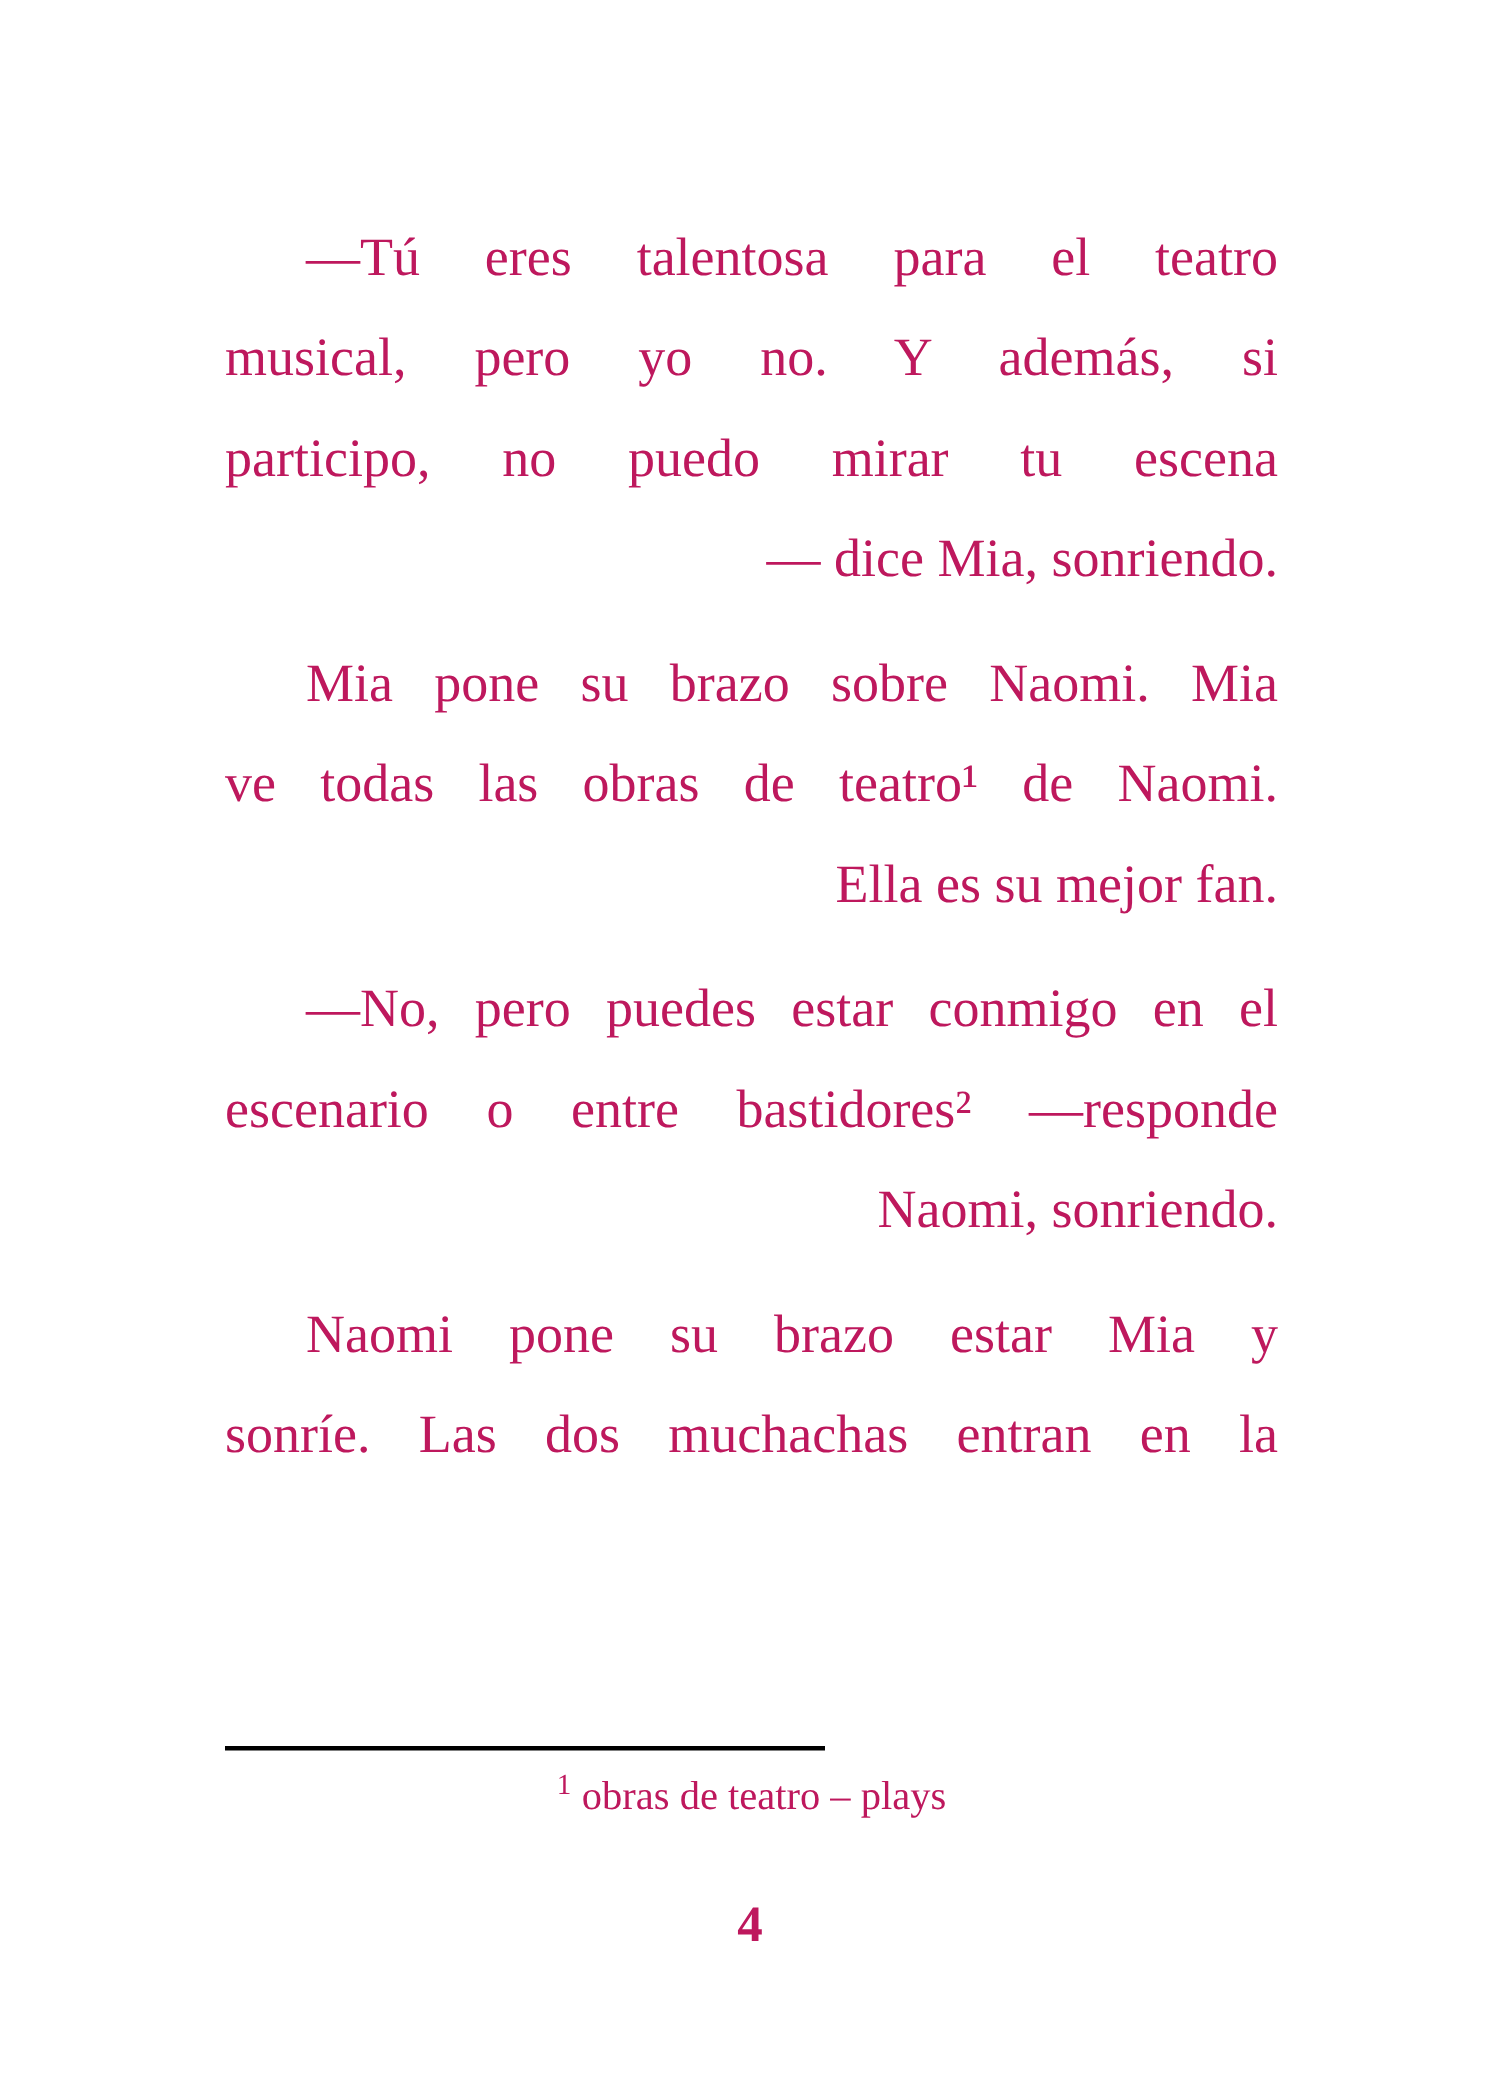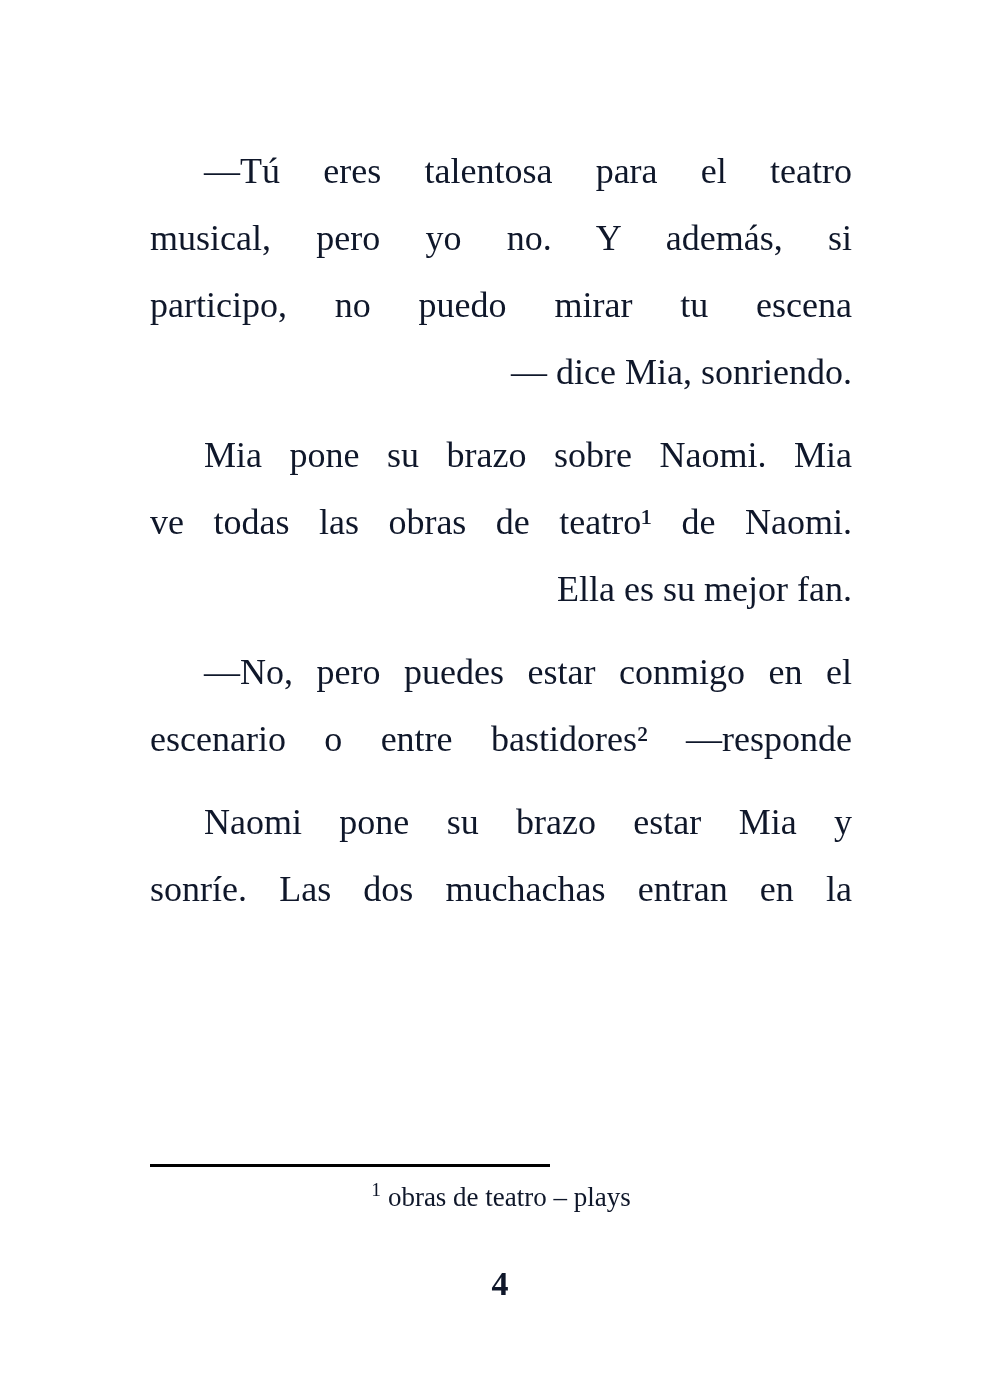--- a/index.html
+++ b/index.html
@@ -2,21 +2,21 @@
 <html><head>
 <meta charset="utf-8">
 <style>
   * { margin: 0; padding: 0; box-sizing: border-box; }
   html, body { background: #ffffff; }
   .page {
     position: relative;
     width: 1000px;
     height: 1295px;
     background: #ffffff;
-    color: #0f172a;
+    color: #be185d;
     font-family: "Liberation Serif", "DejaVu Serif", serif;
     overflow: hidden;
   }
   .content {
     position: absolute;
     left: 150px;
     top: 138px;
     width: 702px;
   }
   .par {
@@ -87,20 +87,21 @@
 
     <p class="par">
       <span class="line jline indent">Mia pone su brazo sobre Naomi. Mia</span>
       <span class="line jline">ve todas las obras de teatro¹ de Naomi.</span>
       <span class="line lline">Ella es su mejor fan.</span>
     </p>
 
     <p class="par">
       <span class="line jline indent">—No, pero puedes estar conmigo en el</span>
       <span class="line jline">escenario o entre bastidores² —responde</span>
+      <span class="line lline">Naomi, sonriendo.</span>
     </p>
 
     <p class="par">
       <span class="line jline indent">Naomi pone su brazo estar Mia y</span>
       <span class="line jline">sonríe. Las dos muchachas entran en la</span>
     </p>
 
   </div>
 
   <div class="footnotes">

